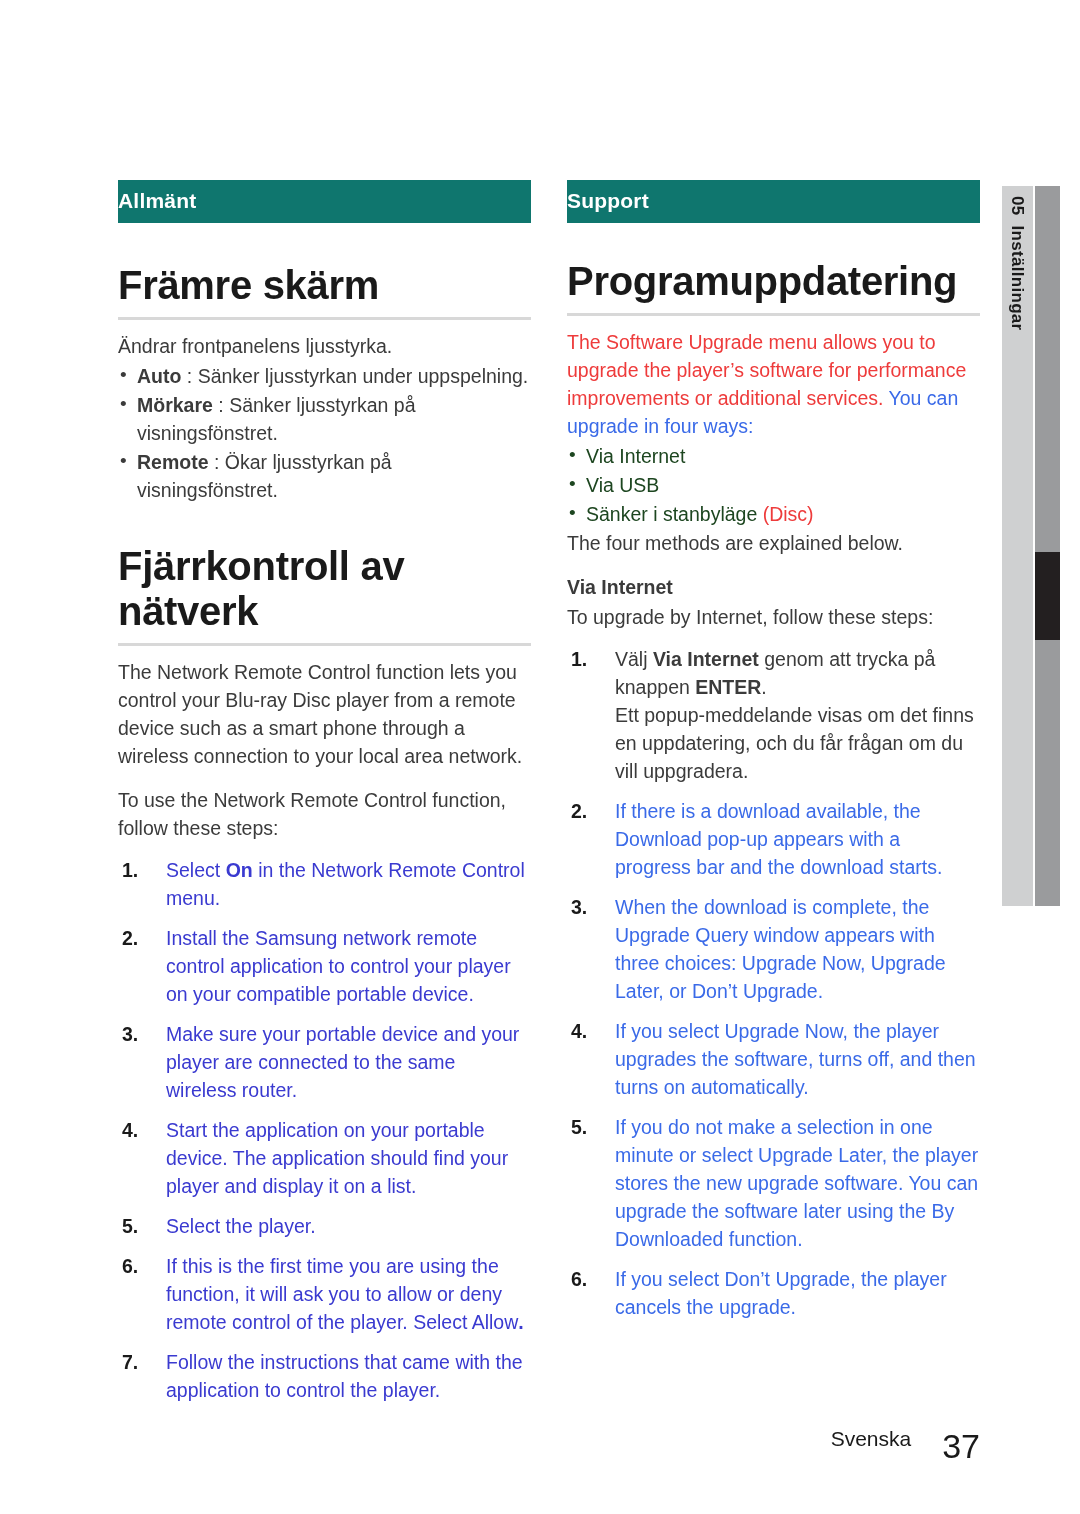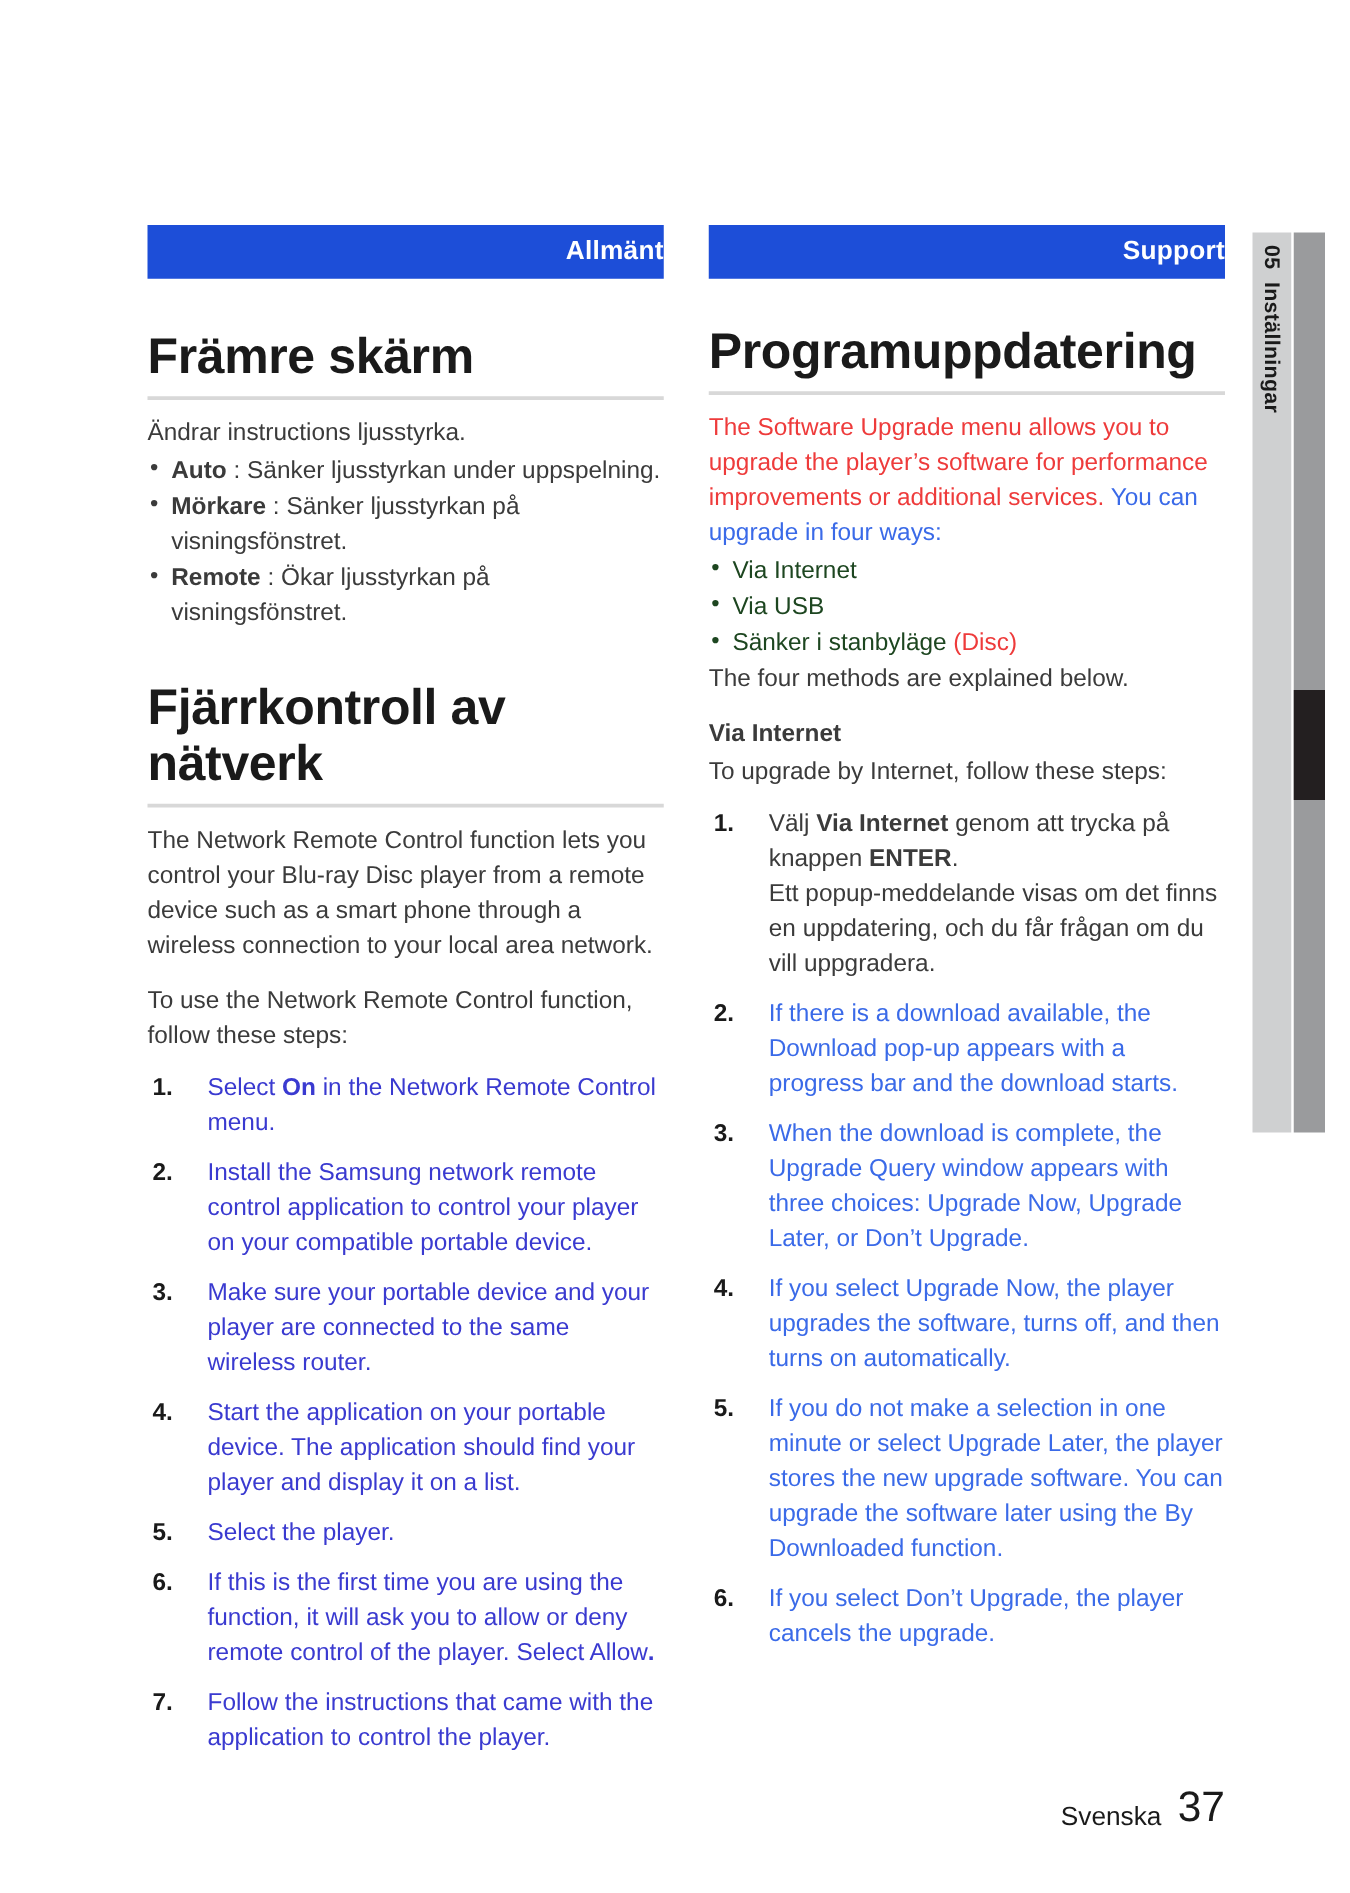--- a/index.html
+++ b/index.html
@@ -31,25 +31,25 @@
     display: flex;
     gap: 36px;
   }
   .col {
     width: 413px;
     flex: 0 0 413px;
   }
 
   
   .banner {
-    background: #1d4ed8;
+    background: #0f766e;
     color: #ffffff;
     font-weight: bold;
     font-size: 21px;
-    text-align: right;
+    text-align: left;
     padding: 9px 0 10px 0;
     letter-spacing: 0.2px;
   }
 
   
   .sec-title {
     font-size: 40px;
     font-weight: bold;
     color: #1a1a1a;
     margin: 40px 0 0 0;
@@ -177,22 +177,22 @@
   }
   .tab-text .vert .chap-no { font-weight: bold; }
   .tab-text .vert .chap-name { font-weight: bold; }
 
   
   .footer {
     position: absolute;
     right: 100px;
     bottom: 48px;
     display: flex;
-    align-items: flex-end;
-    gap: 13px;
+    align-items: flex-start;
+    gap: 31px;
     color: #1a1a1a;
   }
   .footer .lang {
     font-size: 21px;
   }
   .footer .pageno {
     font-size: 34px;
     font-weight: normal;
   }
 </style>
@@ -203,21 +203,21 @@
 
   <div class="columns">
 
     <div class="col">
 
       <div class="banner">Allmänt</div>
 
       <h2 class="sec-title">Främre skärm</h2>
       <div class="rule"></div>
 
-      <p class="para c-black">Ändrar instructions ljusstyrka.</p>
+      <p class="para c-black">Ändrar frontpanelens ljusstyrka.</p>
 
       <ul class="bullets">
         <li class="c-black">
           <b class="sw">Auto</b><span> : Sänker ljusstyrkan under uppspelning.</span>
         </li>
         <li class="c-black">
           <b class="sw">Mörkare</b><span> : Sänker ljusstyrkan på visningsfönstret.</span>
         </li>
         <li class="c-black">
           <b class="sw">Remote</b><span> : Ökar ljusstyrkan på visningsfönstret.</span>

